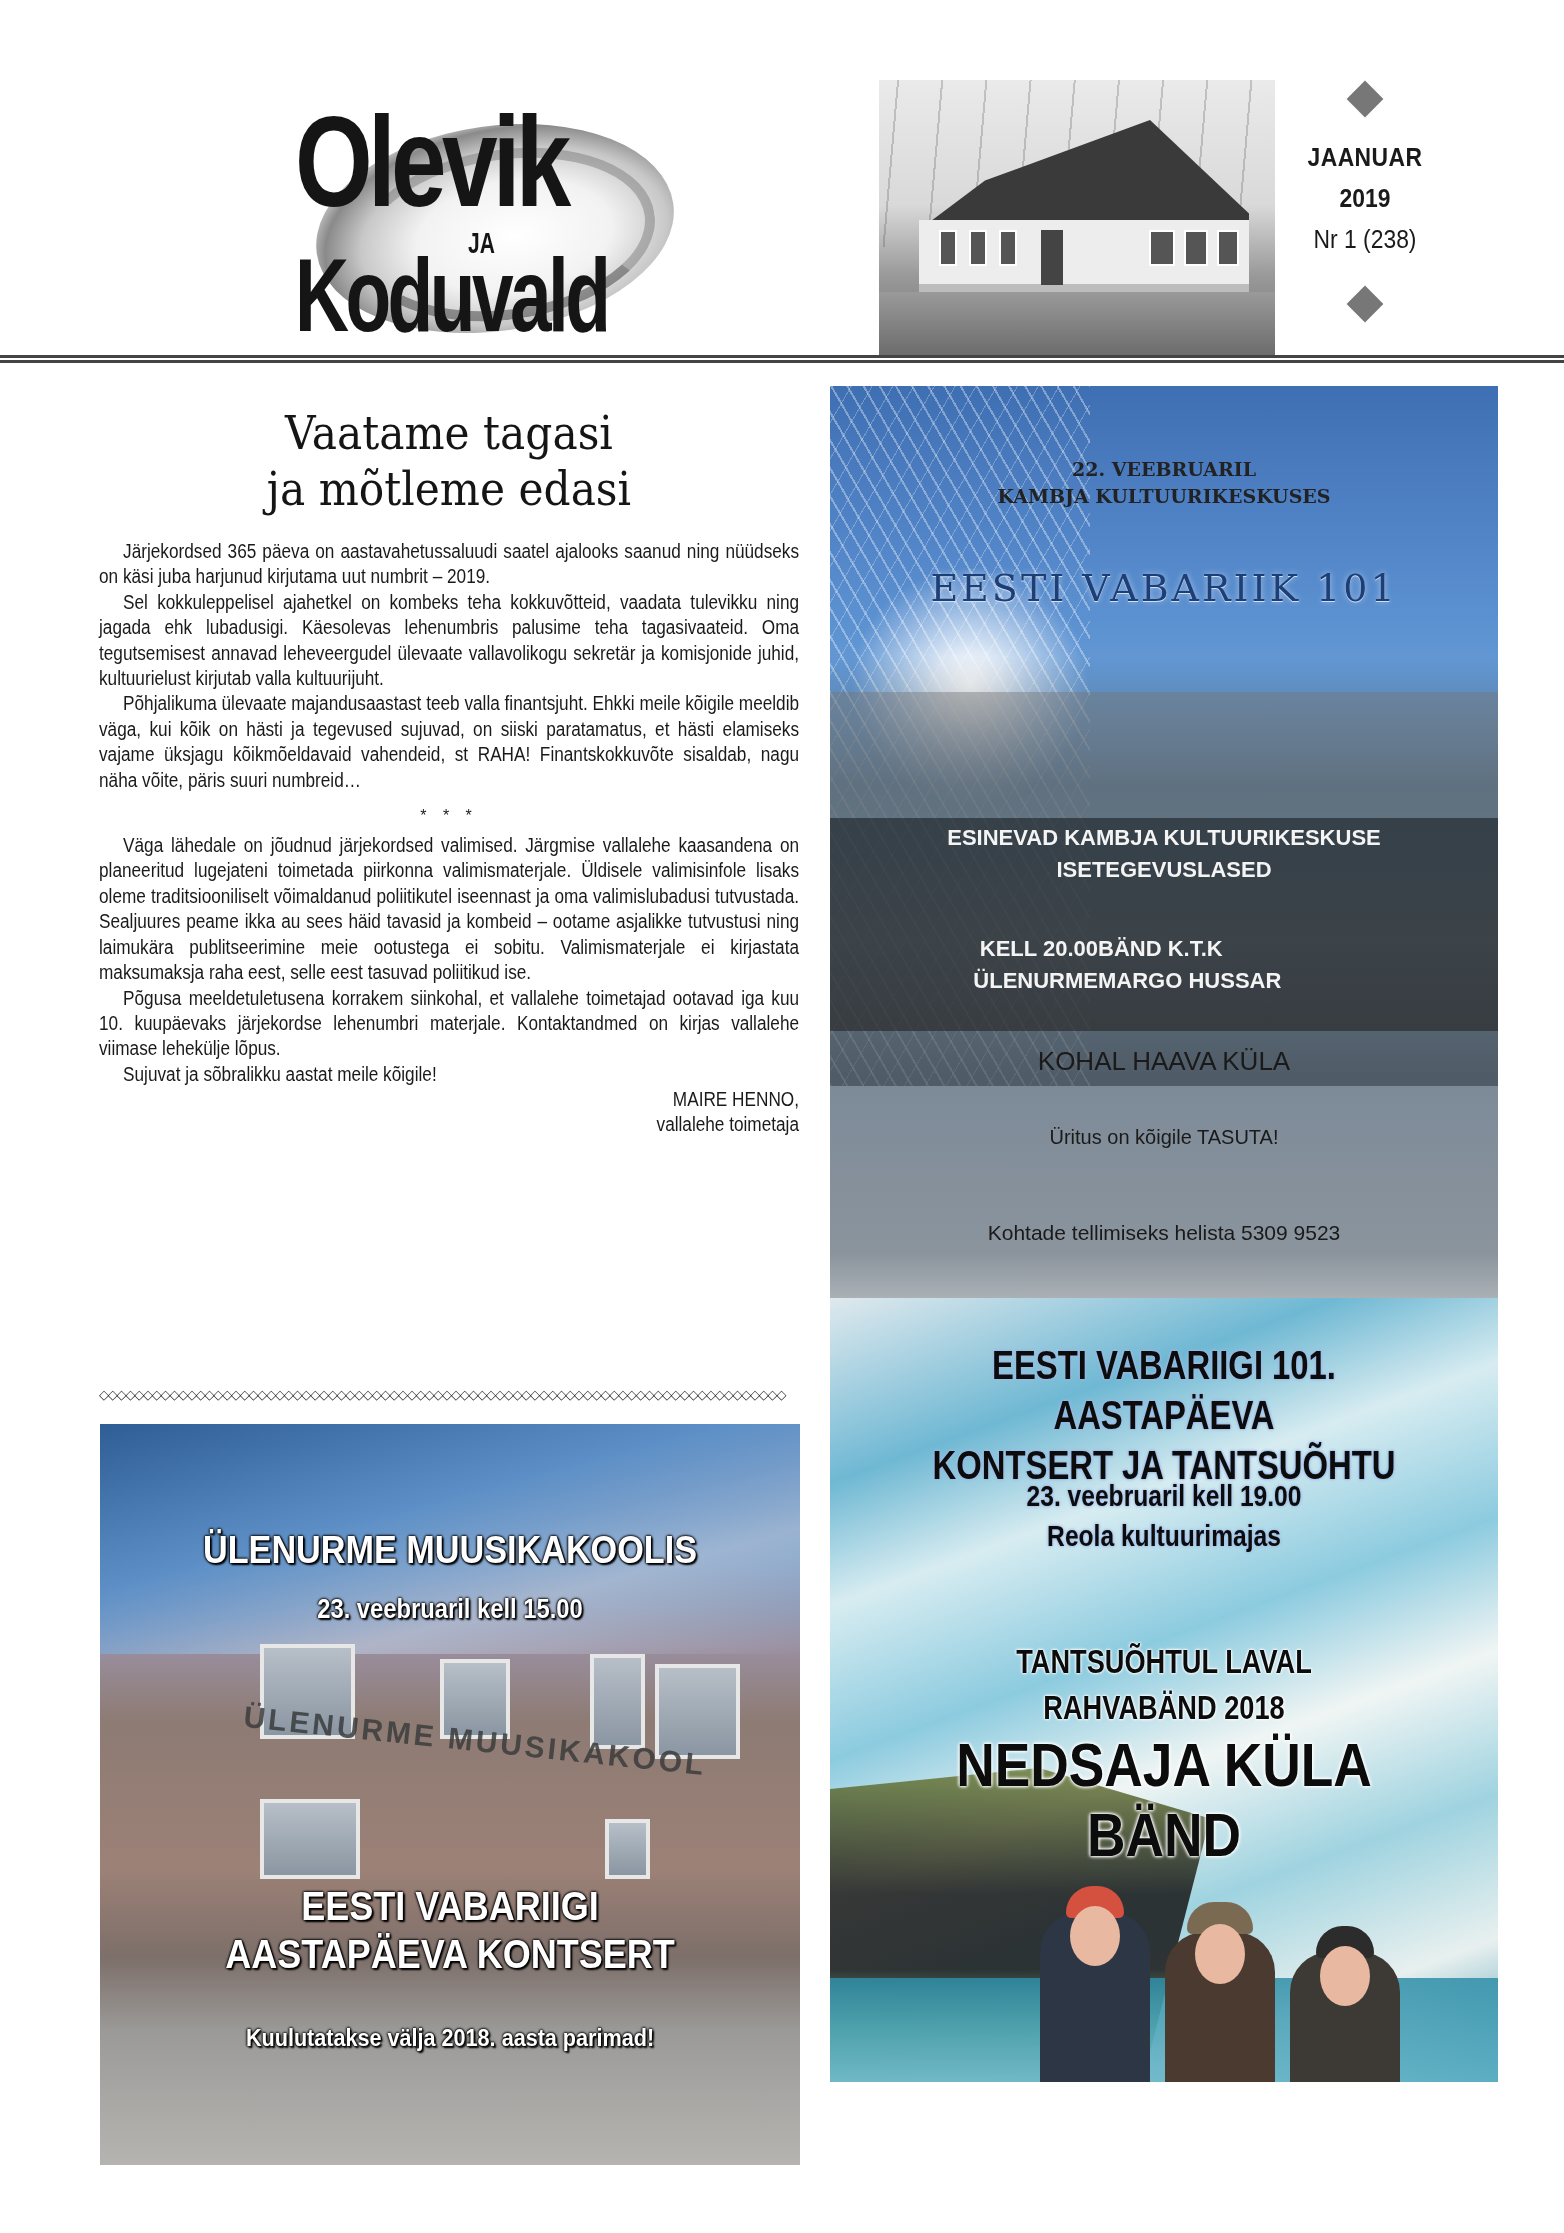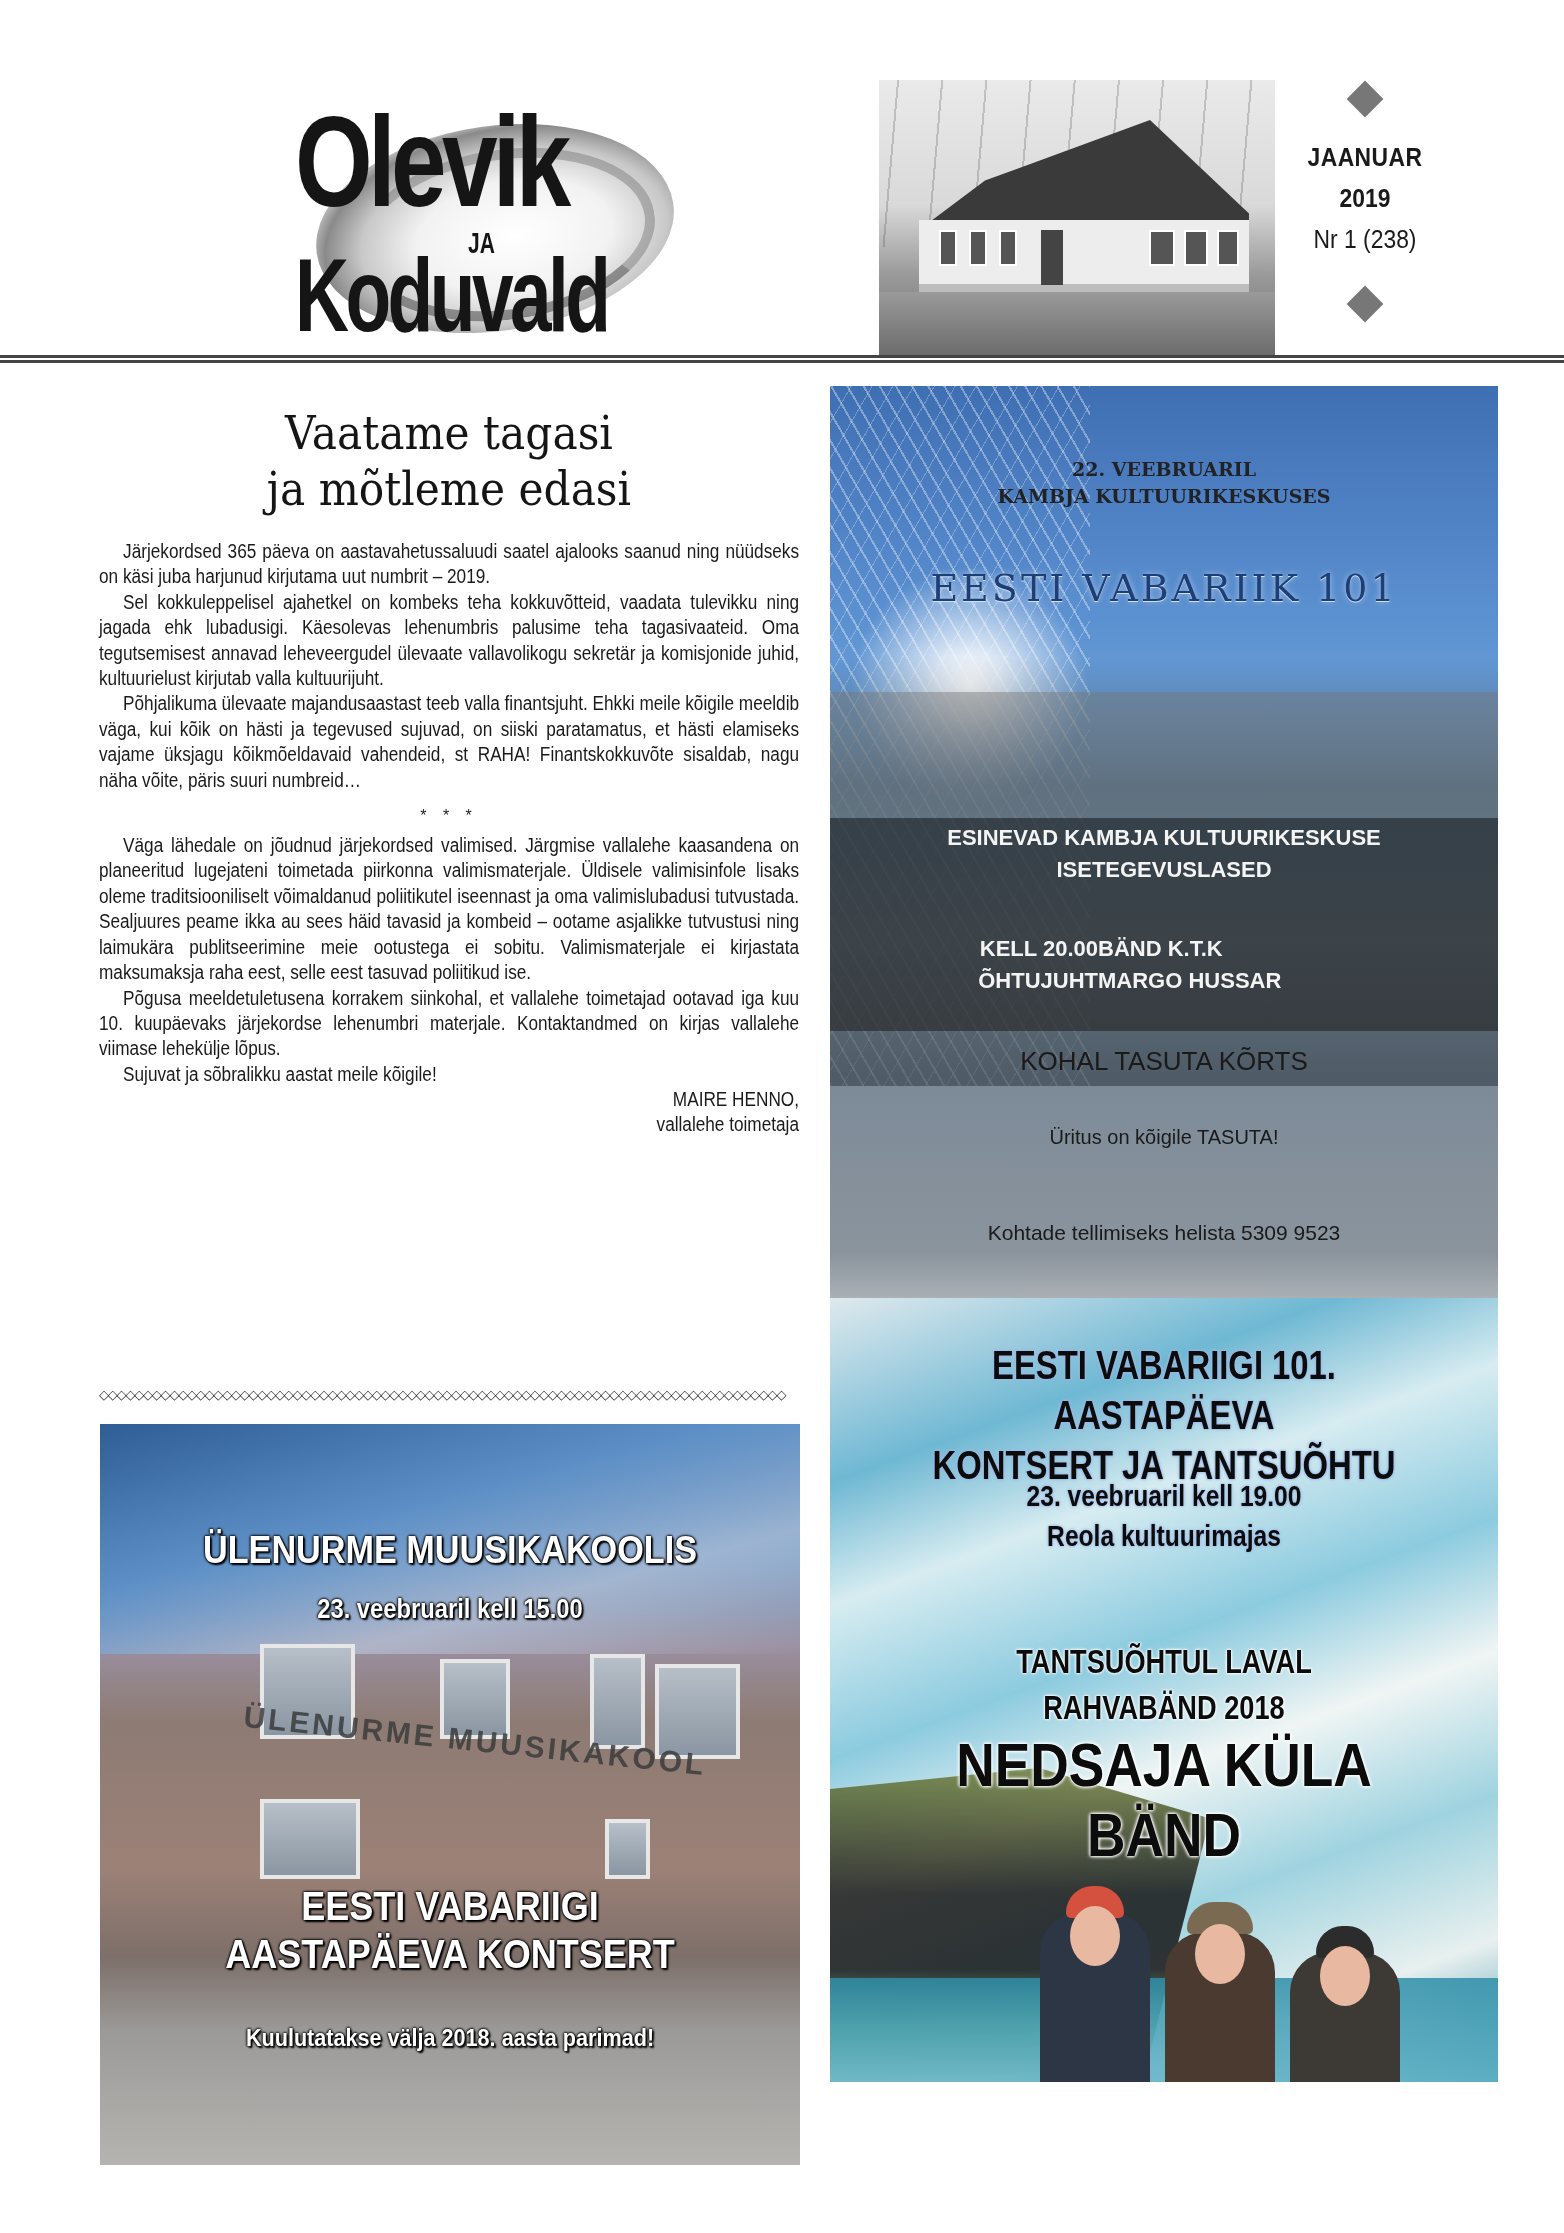--- a/index.html
+++ b/index.html
@@ -180,25 +180,25 @@
   <div class="poster-text p1-esinevad">
     <div>ESINEVAD KAMBJA KULTUURIKESKUSE</div>
     <div>ISETEGEVUSLASED</div>
   </div>
   <div class="p1-sched">
     <div class="row">
       <span class="c1">KELL 20.00</span>
       <span>BÄND K.T.K</span>
     </div>
     <div class="row">
-      <span class="c1">ÕHTUJUHT</span>
+      <span class="c1">ÜLENURME</span>
       <span>MARGO HUSSAR</span>
     </div>
   </div>
-  <div class="poster-text p1-kohal">KOHAL TASUTA KÕRTS</div>
+  <div class="poster-text p1-kohal">KOHAL HAAVA KÜLA</div>
   <div class="poster-text p1-tasuta">Üritus on kõigile TASUTA!</div>
   <div class="poster-text p1-phone">Kohtade tellimiseks helista 5309 9523</div>
 </section>
 
 <section class="poster p2">
   <div class="p2-flag"></div>
   <div class="p2-water"></div>
 
   <div class="poster-text p2-stroke p2-h1">
     <div>EESTI VABARIIGI 101. AASTAPÄEVA</div>

